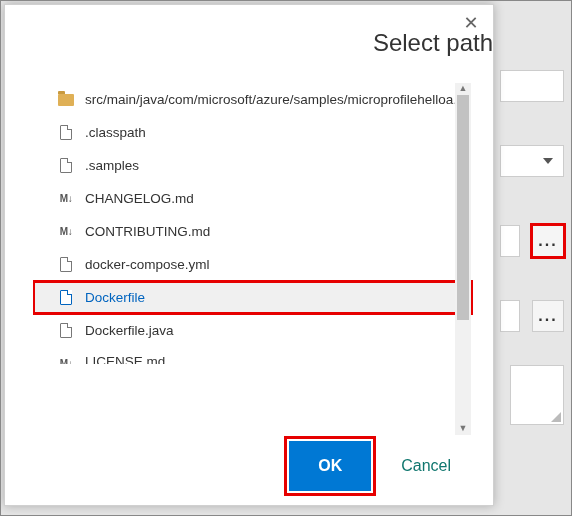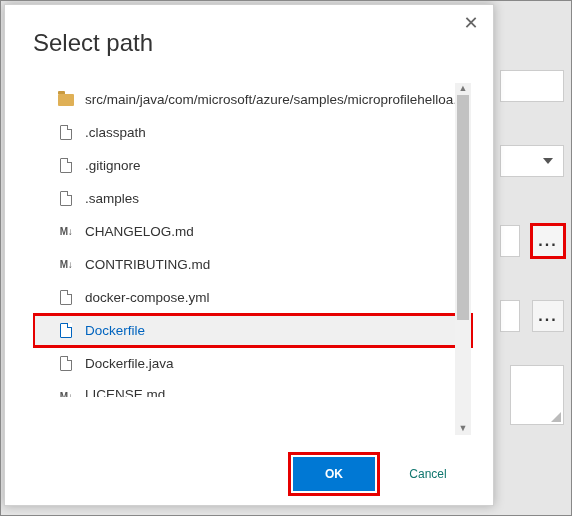--- a/index.html
+++ b/index.html
@@ -77,21 +77,22 @@
     font-size: 18px;
     color: #666;
     cursor: pointer;
     text-align: center;
     line-height: 24px;
   }
   .dialog-title {
     font-size: 24px;
     font-weight: 300;
     color: #333;
-    padding: 24px 12px 22px 28px;
+    padding: 24px 0 22px 28px;
+    text-align: right;
   }
   .file-list {
     position: absolute;
     top: 78px; bottom: 70px;
     left: 28px; right: 20px;
     overflow: hidden;
   }
   .file-item {
     display: flex;
     align-items: center;
@@ -190,23 +191,23 @@
   .scrollbar-arrow.down { bottom: 0; }
 
   .dialog-footer {
     position: absolute;
     bottom: 14px; right: 24px;
     display: flex;
     gap: 12px;
     align-items: center;
   }
   .btn {
-    height: 34px;
+    height: 50px;
     min-width: 82px;
-    font-size: 12px;
+    font-size: 16px;
     border: none;
     cursor: pointer;
     padding: 0 18px;
   }
   .btn-primary {
     background: #0078d4;
     color: #fff;
     font-weight: 600;
     outline: 3px solid #e60000;
     outline-offset: 2px;
@@ -256,26 +257,20 @@
       <span>src/main/java/com/microsoft/azure/samples/microprofilehelloa...</span>
     </div>
 
     <div class="file-item">
       <span class="icon-box">
           <span class="file-icon"></span>
         </span>
       <span>.classpath</span>
     </div>
 
-    <div class="file-item">
-      <span class="icon-box">
-          <span class="file-icon"></span>
-        </span>
-      <span>.gitignore</span>
-    </div>
 
     <div class="file-item">
       <span class="icon-box">
           <span class="file-icon"></span>
         </span>
       <span>.samples</span>
     </div>
 
     <div class="file-item">
       <span class="icon-box">

